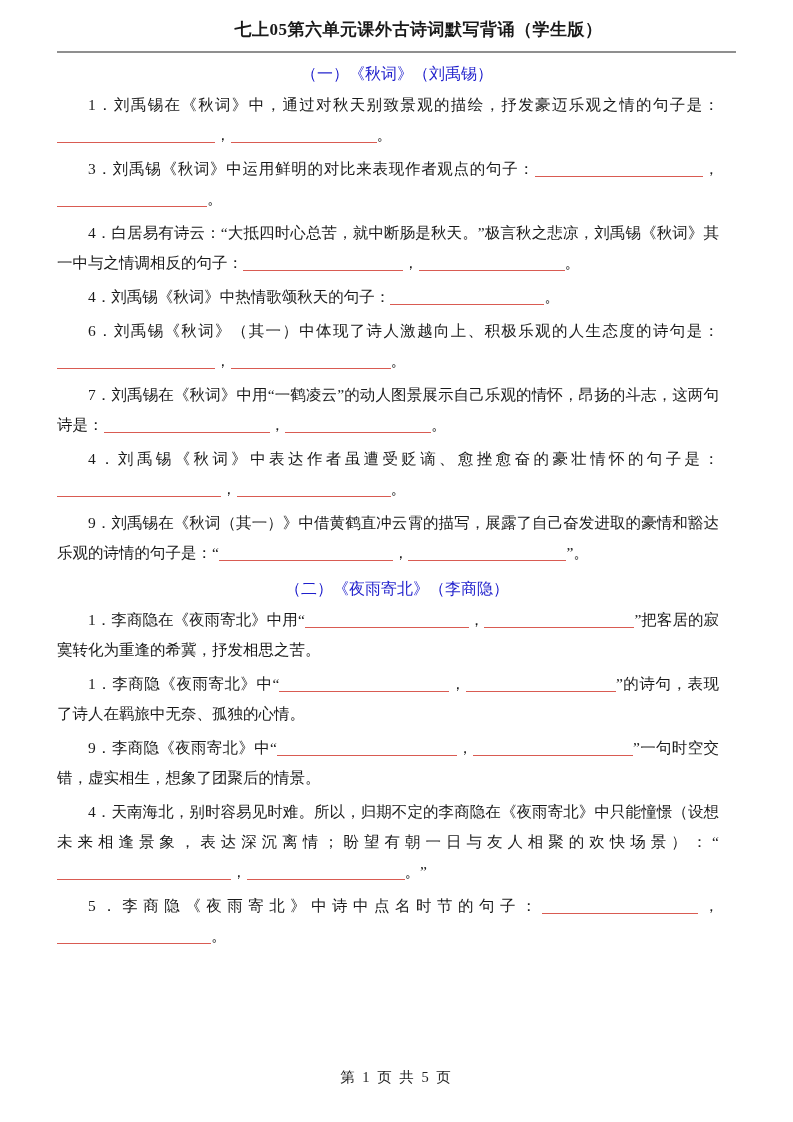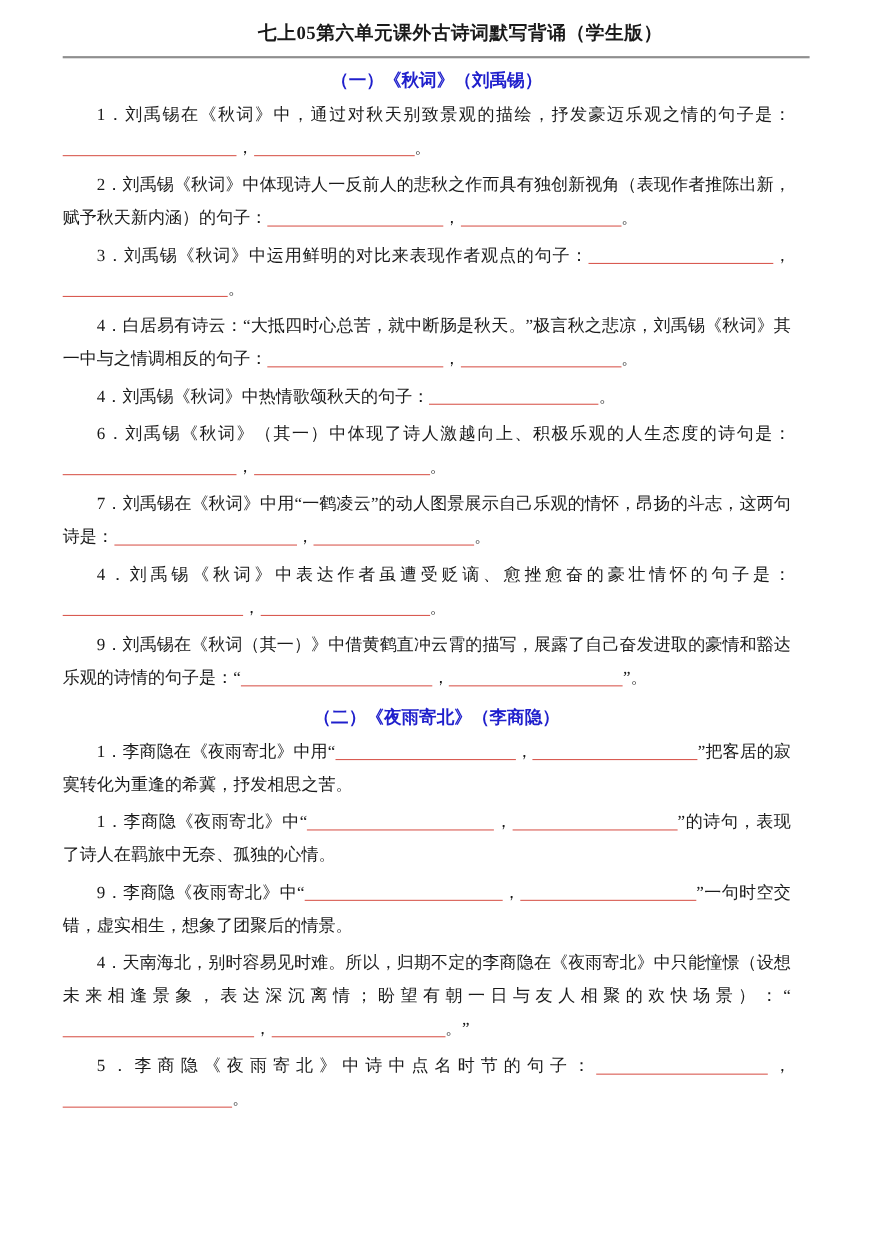--- a/index.html
+++ b/index.html
@@ -22,21 +22,21 @@
     margin-left:44px;
   }
   .title-rule {
     height:0;
     border-top:2px solid var(--divider-gray,#8f8f8f);
     margin:10px 57px 0 57px;
   }
   .content { padding:0 56px 0 57px; }
   .section-heading {
     text-align:center;
-    font-weight:bold;
+    font-weight:normal;
     font-size:16px;
     line-height:24px;
     color:var(--heading-blue,#1f1fcc);
     margin:9px 0 3px 0;
   }
   .question {
     margin:4px 18px 0 0;
     text-indent:2em;
     text-align:justify;
     font-size:15.5px;
@@ -60,28 +60,28 @@
 </style>
 </head>
 <body>
 
 <div class="page">
   <div class="doc-title">七上05第六单元课外古诗词默写背诵（学生版）</div>
   <div class="title-rule"></div>
   <div class="content">
       <div class="section-heading">（一）《秋词》（刘禹锡）</div>
       <p class="question"><span>1．刘禹锡在《秋词》中，通过对秋天别致景观的描绘，抒发豪迈乐观之情的句子是：</span><span class="blank" style="width: 158px;"></span><span>，</span><span class="blank" style="width: 146px;"></span><span>。</span></p>
-      <p class="question"><span>2．刘禹锡《秋词》中体现诗人一反前人的悲秋之作而具有独创新视角（表现作者推陈出新，赋予秋天新内涵）的句子：</span><span class="blank" style="width: 160px;"></span><span>，</span><span class="blank" style="width: 146px;"></span><span>。</span></p>
       <p class="question"><span>3．刘禹锡《秋词》中运用鲜明的对比来表现作者观点的句子：</span><span class="blank" style="width: 168px;"></span><span>，</span><span class="blank" style="width: 150px;"></span><span>。</span></p>
       <p class="question"><span>4．白居易有诗云：“大抵四时心总苦，就中断肠是秋天。”极言秋之悲凉，刘禹锡《秋词》其一中与之情调相反的句子：</span><span class="blank" style="width: 160px;"></span><span>，</span><span class="blank" style="width: 146px;"></span><span>。</span></p>
       <p class="question"><span>4．刘禹锡《秋词》中热情歌颂秋天的句子：</span><span class="blank" style="width: 154px;"></span><span>。</span></p>
       <p class="question"><span>6．刘禹锡《秋词》（其一）中体现了诗人激越向上、积极乐观的人生态度的诗句是：</span><span class="blank" style="width: 158px;"></span><span>，</span><span class="blank" style="width: 160px;"></span><span>。</span></p>
       <p class="question"><span>7．刘禹锡在《秋词》中用“一鹤凌云”的动人图景展示自己乐观的情怀，昂扬的斗志，这两句诗是：</span><span class="blank" style="width: 166px;"></span><span>，</span><span class="blank" style="width: 146px;"></span><span>。</span></p>
       <p class="question"><span>4．刘禹锡《秋词》中表达作者虽遭受贬谪、愈挫愈奋的豪壮情怀的句子是：</span><span class="blank" style="width: 164px;"></span><span>，</span><span class="blank" style="width: 154px;"></span><span>。</span></p>
       <p class="question"><span>9．刘禹锡在《秋词（其一）》中借黄鹤直冲云霄的描写，展露了自己奋发进取的豪情和豁达乐观的诗情的句子是：“</span><span class="blank" style="width: 174px;"></span><span>，</span><span class="blank" style="width: 158px;"></span><span>”。</span></p>
       <div class="section-heading">（二）《夜雨寄北》（李商隐）</div>
       <p class="question"><span>1．李商隐在《夜雨寄北》中用“</span><span class="blank" style="width: 164px;"></span><span>，</span><span class="blank" style="width: 150px;"></span><span>”把客居的寂寞转化为重逢的希冀，抒发相思之苦。</span></p>
       <p class="question"><span>1．李商隐《夜雨寄北》中“</span><span class="blank" style="width: 170px;"></span><span>，</span><span class="blank" style="width: 150px;"></span><span>”的诗句，表现了诗人在羁旅中无奈、孤独的心情。</span></p>
       <p class="question"><span>9．李商隐《夜雨寄北》中“</span><span class="blank" style="width: 180px;"></span><span>，</span><span class="blank" style="width: 160px;"></span><span>”一句时空交错，虚实相生，想象了团聚后的情景。</span></p>
       <p class="question"><span>4．天南海北，别时容易见时难。所以，归期不定的李商隐在《夜雨寄北》中只能憧憬（设想未来相逢景象，表达深沉离情；盼望有朝一日与友人相聚的欢快场景）：“</span><span class="blank" style="width: 174px;"></span><span>，</span><span class="blank" style="width: 158px;"></span><span>。”</span></p>
       <p class="question"><span>5．李商隐《夜雨寄北》中诗中点名时节的句子：</span><span class="blank" style="width: 156px;"></span><span>，</span><span class="blank" style="width: 154px;"></span><span>。</span></p>
     </div>
+  <div class="page-footer">第 1 页 共 5 页</div>
 </div>
 
 </body></html>

